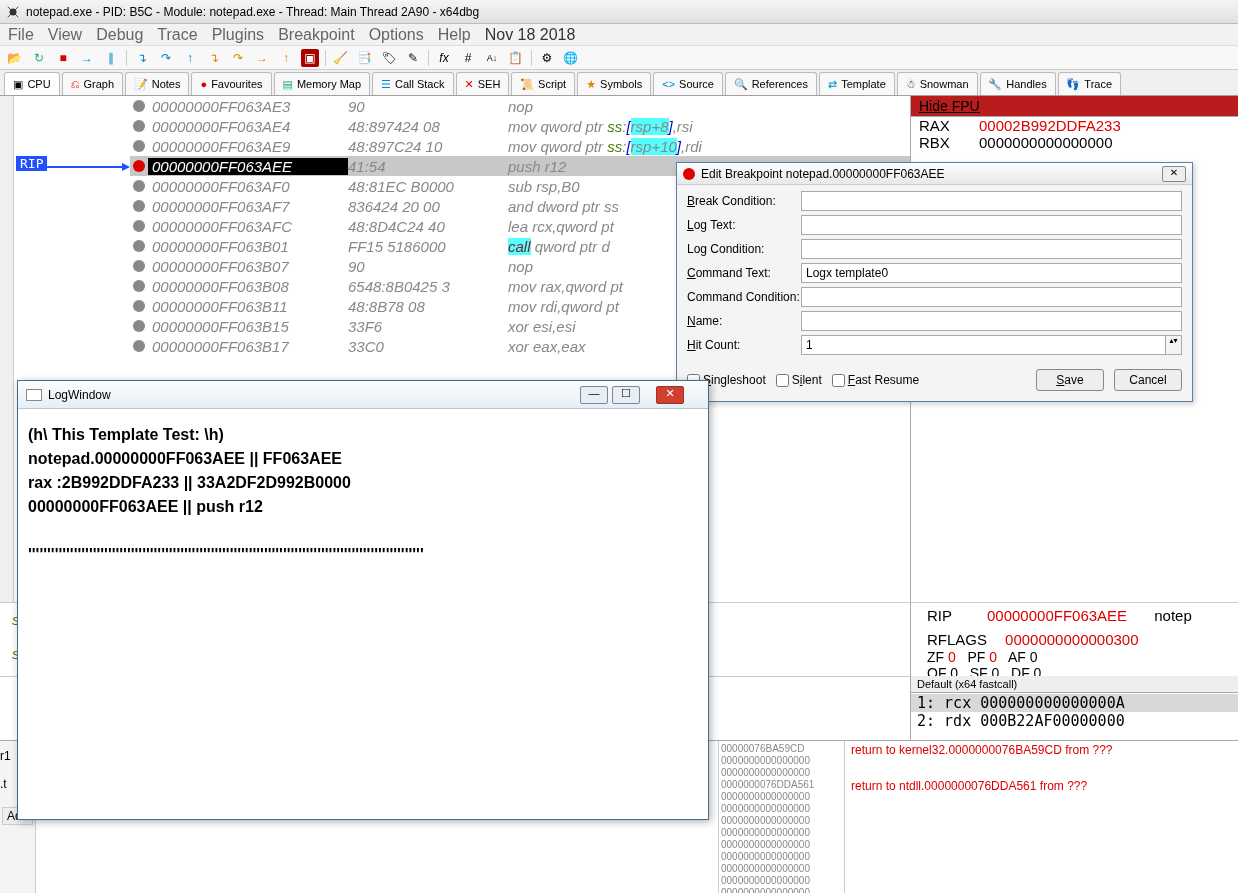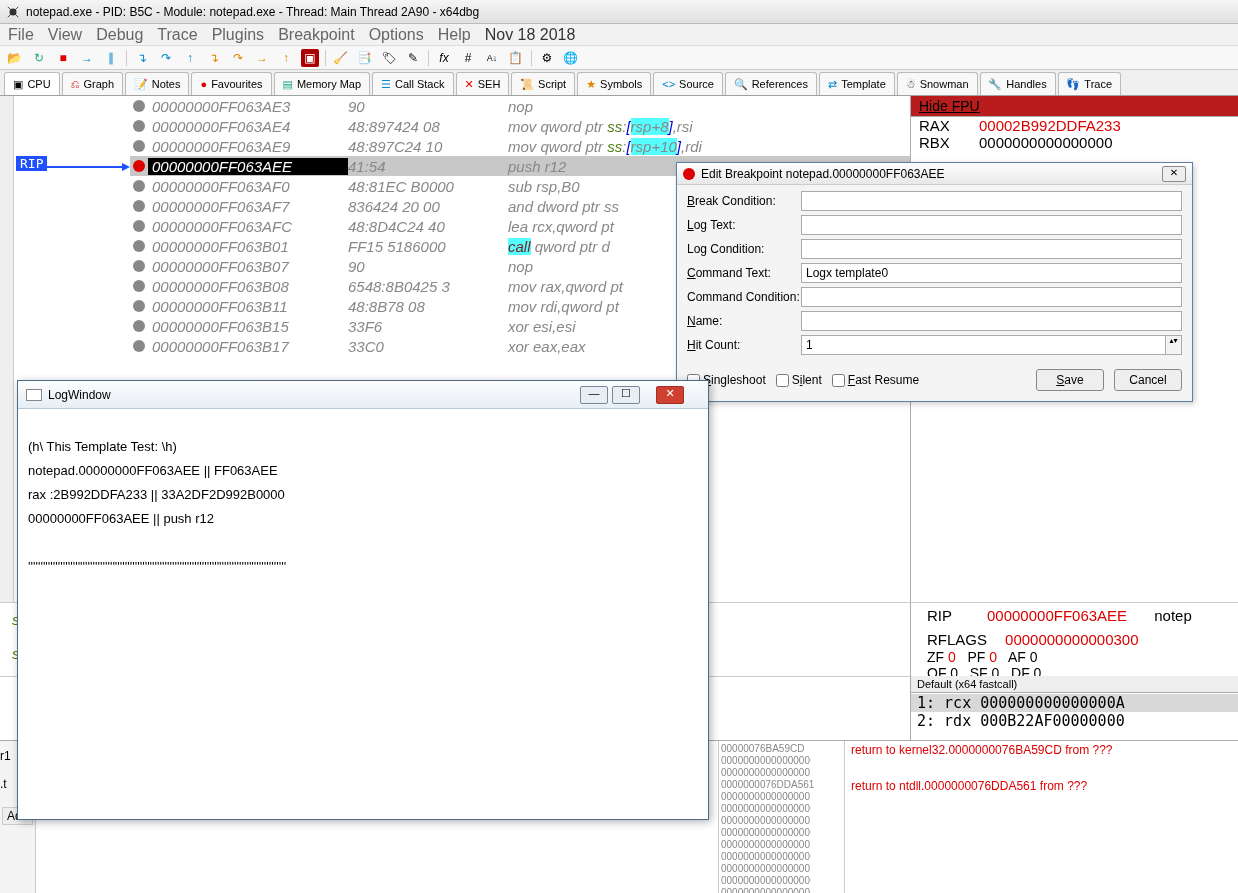--- a/index.html
+++ b/index.html
@@ -59,21 +59,21 @@
 .dialog-bp .dlg-btns { display: flex; align-items: center; gap: 10px; padding: 4px 10px; }
 .dialog-bp .dlg-btns .chk { display: flex; align-items: center; gap: 3px; font-size: 12px; }
 .dialog-bp .dlg-btns button { width: 68px; height: 22px; border: 1px solid #888; background: #eee; border-radius: 3px; font-size: 12px; cursor: pointer; }
 
 .dialog-log { position: absolute; left: 17px; top: 380px; width: 692px; height: 440px; background: #fff; border: 1px solid #4a6b8a; box-shadow: 2px 2px 8px rgba(0,0,0,0.3); }
 .dialog-log .dlg-title { height: 28px; background: linear-gradient(#fdfdfd,#e6eef5); display: flex; align-items: center; padding: 0 8px; font-size: 12px; border-bottom: 1px solid #b5c7d8; }
 .dialog-log .dlg-title .log-icon { width: 16px; height: 12px; margin-right: 6px; border: 1px solid #888; background: #fff; }
 .dialog-log .winbtns { margin-left: auto; display: flex; gap: 4px; margin-right: 16px; }
 .dialog-log .winbtns .wb { width: 28px; height: 18px; border: 1px solid #789; background: #e8eef4; border-radius: 2px; font-size: 11px; text-align: center; cursor: pointer; }
 .dialog-log .winbtns .wb.close { background: #d04030; border-color: #a03020; color: #fff; margin-left: 12px; }
-.dialog-log .log-body { padding: 26px 10px; font-family: Arial, sans-serif; font-size: 13px; font-weight: normal; line-height: 24px; }
+.dialog-log .log-body { padding: 14px 10px; font-family: Arial, sans-serif; font-size: 16px; font-weight: bold; line-height: 24px; }
 
 .disasm-wrap { position: relative; flex: 1; background: #fff; overflow: hidden; }
 .disasm-wrap .rip-label { position: absolute; left: 2px; top: 60px; background: #2050ff; color: #fff; padding: 0 4px; font-family: monospace; font-size: 13px; }
 
 .flag-row { font-family: "Consolas",monospace; font-size: 14px; padding: 0 8px; white-space: pre; }
 </style>
 </head>
 <body>
 
 <div class="titlebar">

